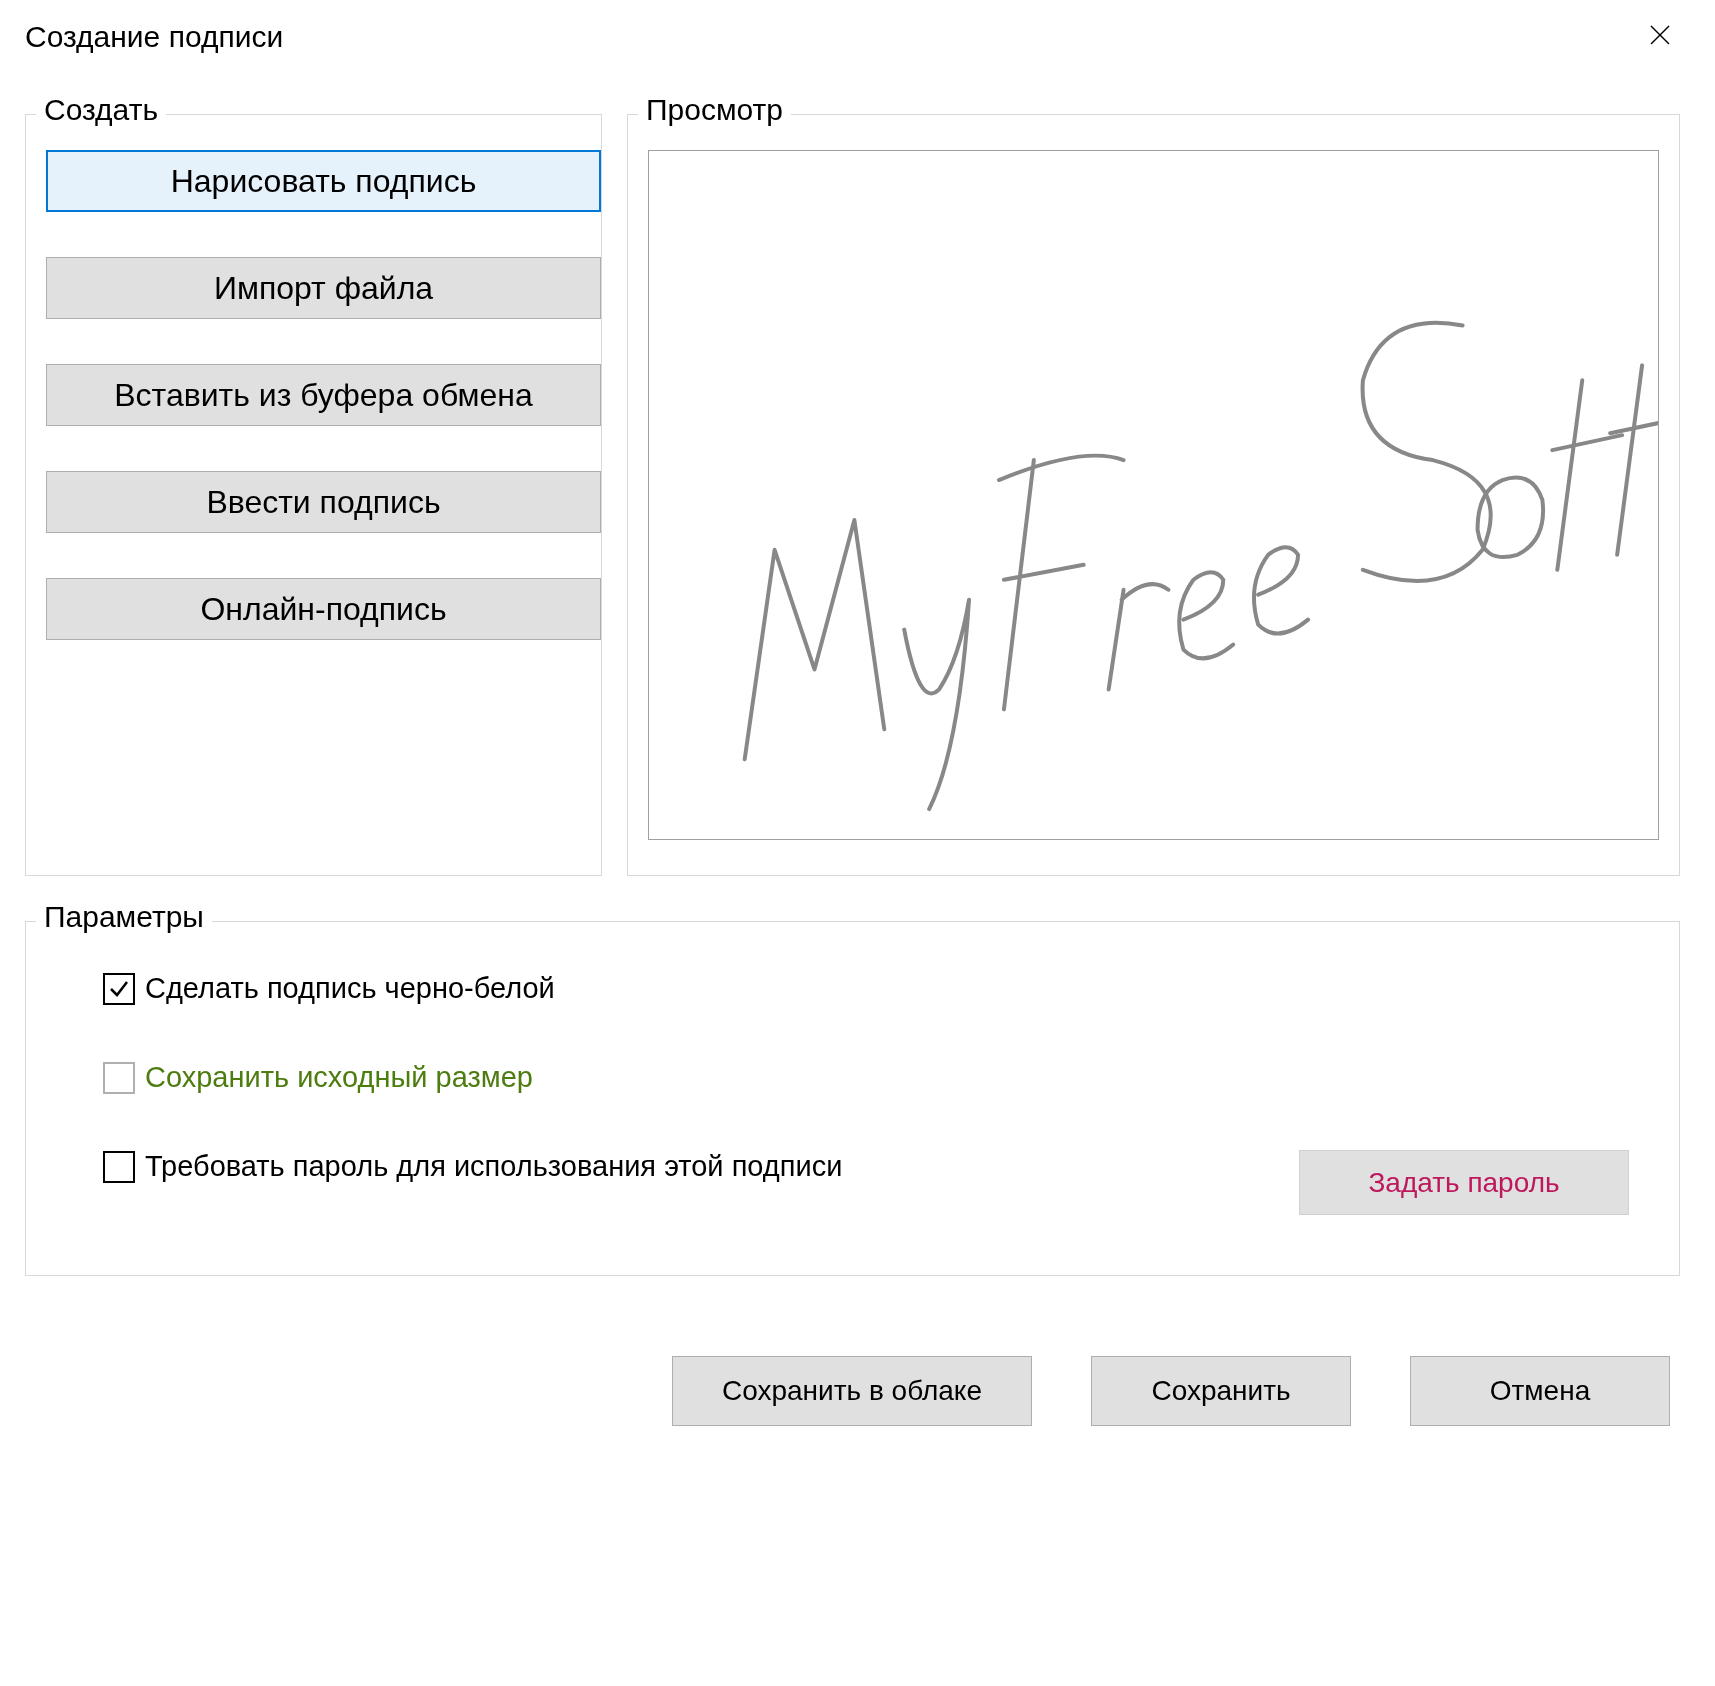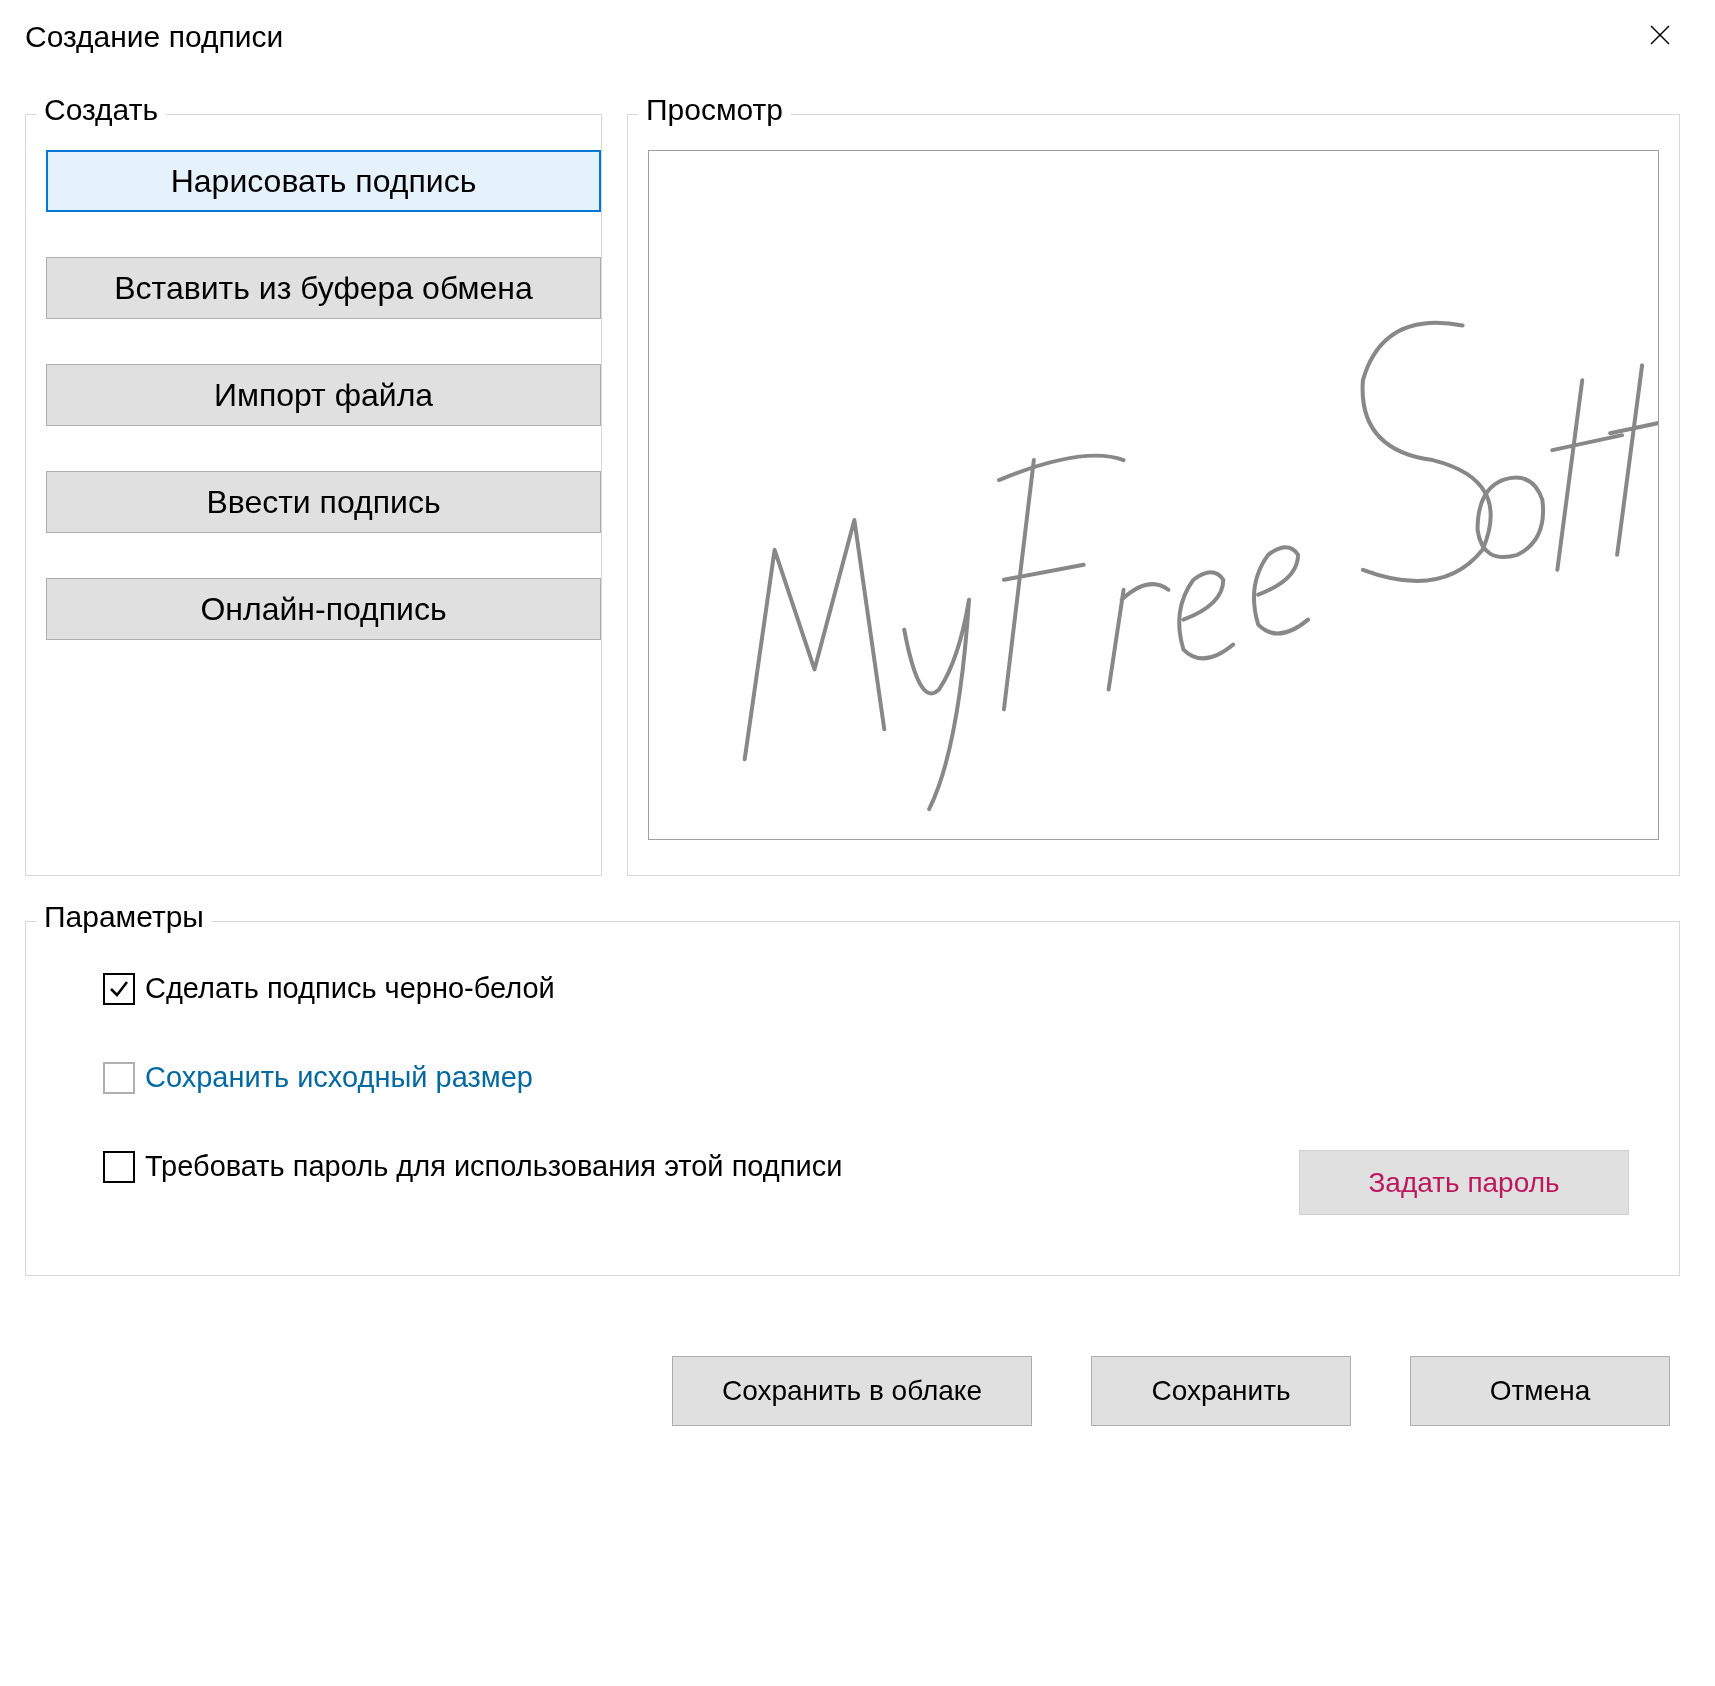--- a/index.html
+++ b/index.html
@@ -99,21 +99,21 @@
       line-height: 1;
       flex-shrink: 0;
     }
     .checkbox.disabled {
       border-color: #b0b0b0;
     }
     .cb-label {
       font-size: 29px;
     }
     .cb-label.disabled {
-      color: #0369a1;
+      color: #4d7c0f;
     }
     .row-with-btn {
       display: flex;
       align-items: flex-start;
       justify-content: space-between;
       width: 100%;
     }
     .left-part {
       display: flex;
       align-items: center;
@@ -157,22 +157,22 @@
       <line x1="2" y1="2" x2="20" y2="20" stroke="#000" stroke-width="1.5"></line>
       <line x1="20" y1="2" x2="2" y2="20" stroke="#000" stroke-width="1.5"></line>
     </svg>
   </div>
 </div>
 
 <div class="top-row">
   <div class="groupbox create-box">
     <div class="groupbox-title">Создать</div>
     <button class="btn selected">Нарисовать подпись</button>
+    <button class="btn">Импорт файла</button>
     <button class="btn">Вставить из буфера обмена</button>
-    <button class="btn">Импорт файла</button>
     <button class="btn">Ввести подпись</button>
     <button class="btn">Онлайн-подпись</button>
   </div>
 
   <div class="groupbox preview-box">
     <div class="groupbox-title">Просмотр</div>
     <div class="preview-canvas">
       <svg width="100%" height="100%" viewBox="0 0 900 690">
         <g fill="none" stroke="#888" stroke-width="4" stroke-linecap="round" stroke-linejoin="round">
 

